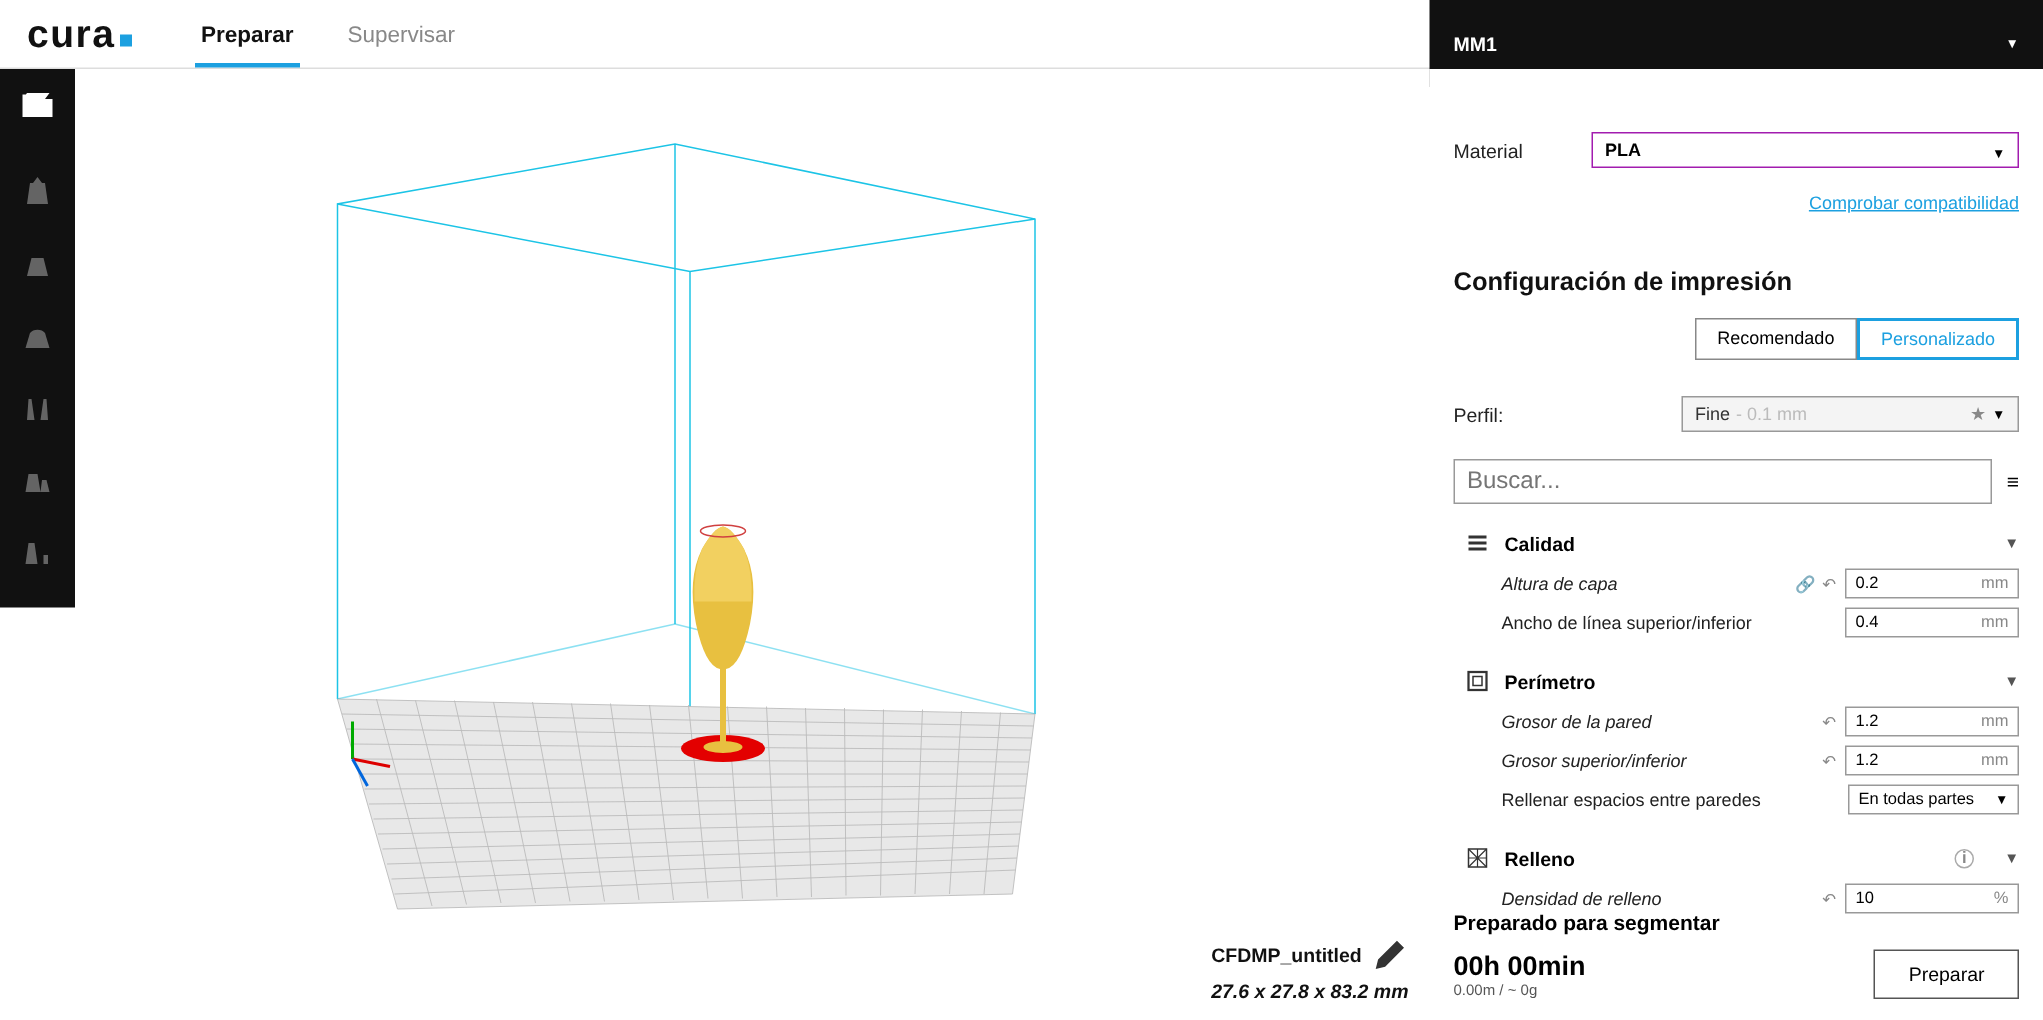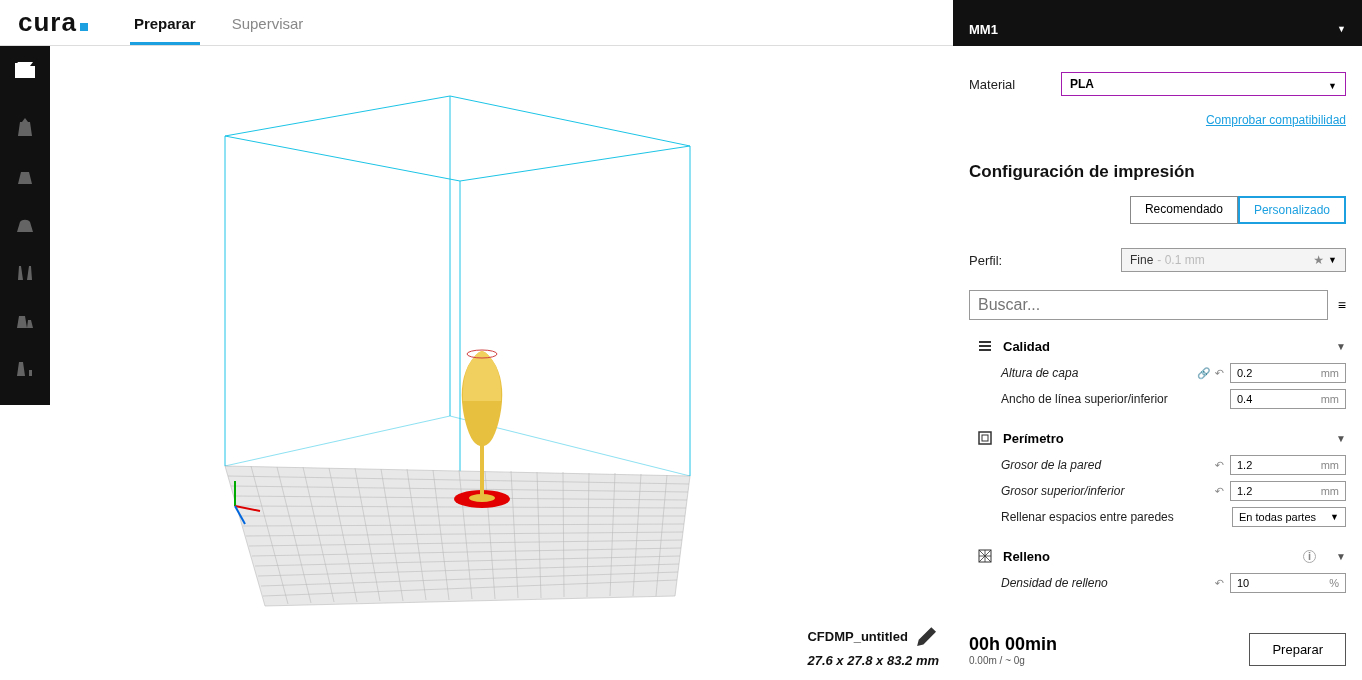--- a/index.html
+++ b/index.html
@@ -32,21 +32,21 @@
 
 .viewport { position: absolute; left: 50px; top: 46px; width: 903px; height: 634px; background: #fff; }
 .viewport svg { width: 100%; height: 100%; }
 
 
 .vp-info { position: absolute; right: 14px; bottom: 12px; text-align: right; font-size: 13px; color: #111; }
 .vp-info .name-row { display: flex; align-items: center; gap: 6px; justify-content: flex-end; font-weight: 700; margin-bottom: 4px; }
 .vp-info .dims { font-weight: 700; font-style: italic; }
 
 
-.right-panel { position: absolute; right: 0; top: 46px; width: 409px; height: 634px; background: #fff; padding: 0 16px; }
+.right-panel { position: absolute; right: 0; top: 46px; width: 409px; height: 634px; background: #fff; padding: 16px 16px; }
 .mat-row { display: flex; align-items: center; margin-top: 26px; }
 .mat-label { width: 92px; font-size: 13px; color: #222; }
 .mat-select { flex: 1; border: 1px solid #a21caf; padding: 4px 8px; font-size: 12px; display: flex; align-items: flex-end; cursor: pointer; font-weight: bold; }
 .mat-select .chev { margin-left: auto; }
 .compat-link { text-align: right; margin-top: 14px; }
 .compat-link a { color: #1ca0e0; font-size: 12px; text-decoration: underline; cursor: pointer; }
 
 .section-title { font-weight: 700; font-size: 17px; margin-top: 34px; color: #111; }
 .seg-btns { display: flex; justify-content: flex-end; margin-top: 14px; text-align: center; }
 .seg-btn { border: 1px solid #888; padding: 5px 14px; font-size: 12px; cursor: pointer; }
@@ -352,20 +352,21 @@
           <span>↶</span>
         </div>
       <div class="setting-input">
           <span>10</span>
           <span class="unit">%</span>
         </div>
     </div>
   </div>
 
   <div class="bottom-bar">
+    <div class="ready-text">Preparado para segmentar</div>
     <div class="time-row">
       <div>
         <div class="time-big">00h 00min</div>
         <div class="length-text">0.00m / ~ 0g</div>
       </div>
       <button class="prepare-btn">Preparar</button>
     </div>
   </div>
 </div>
 

